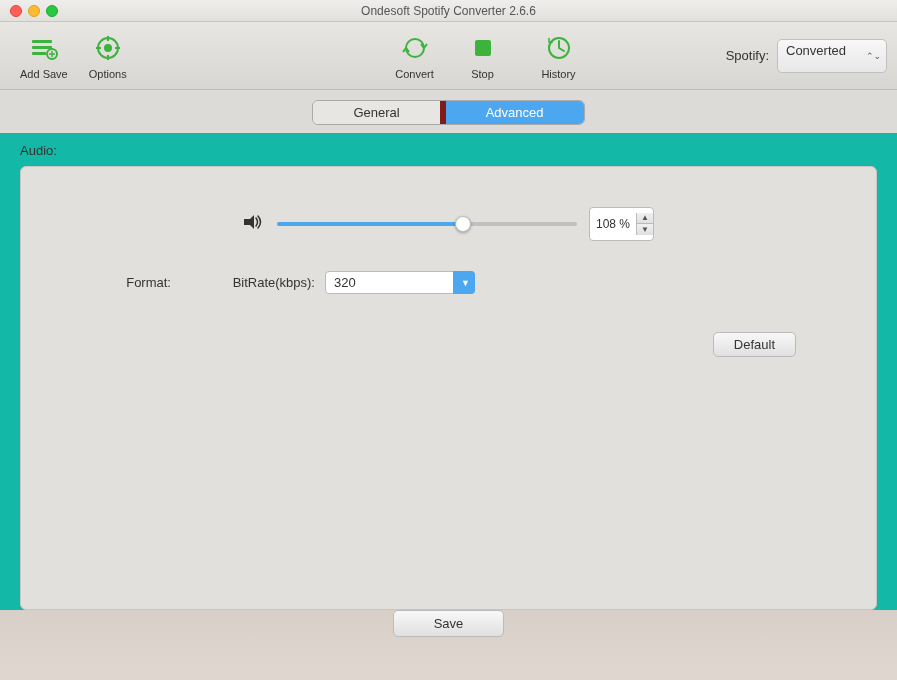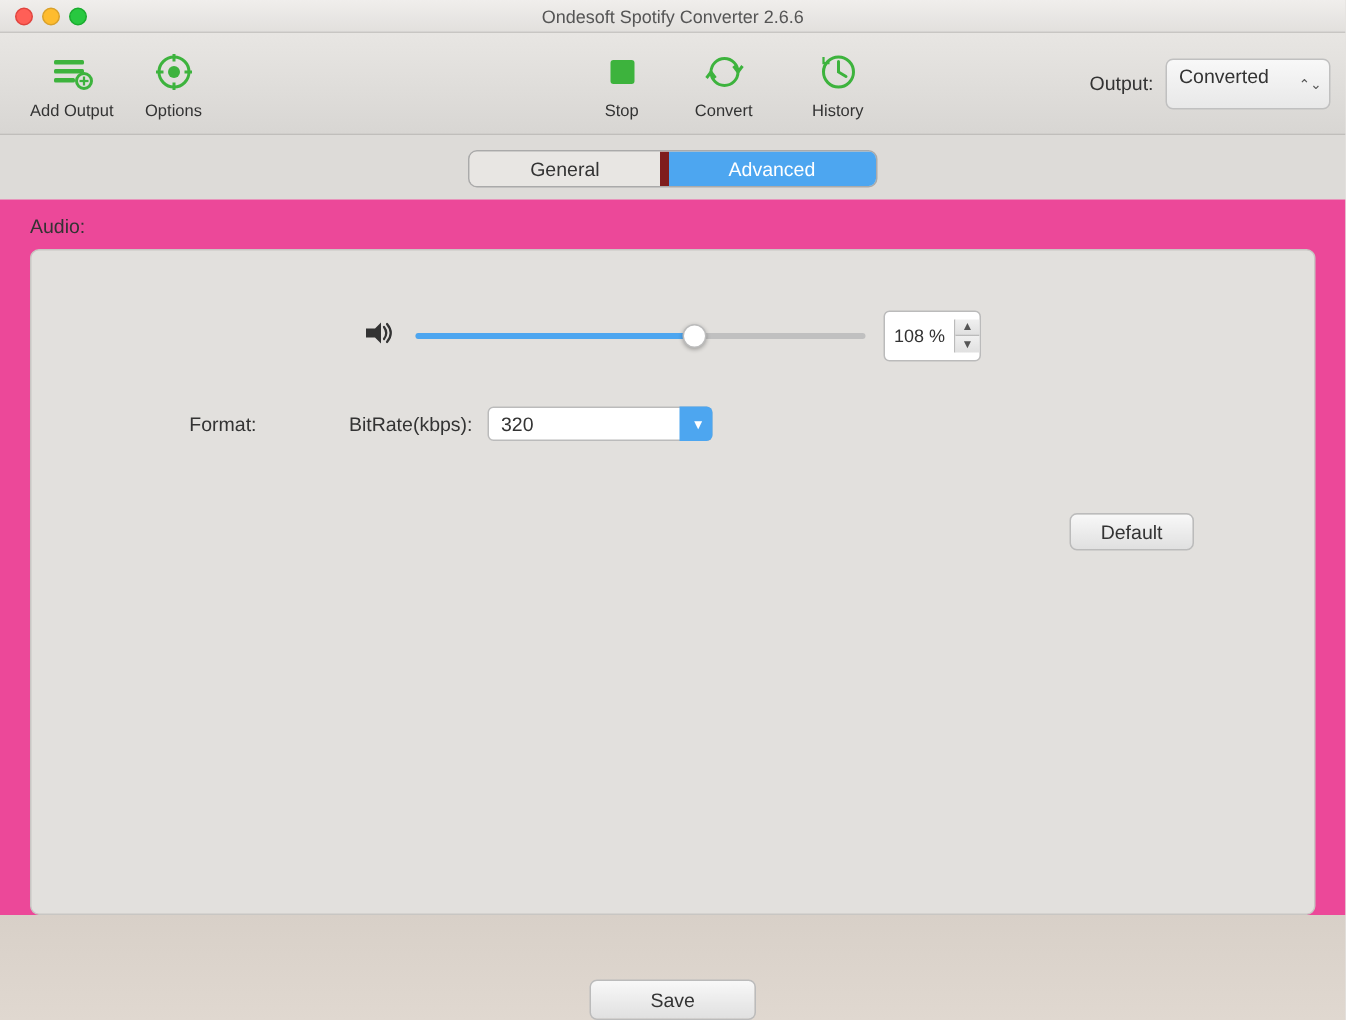--- a/index.html
+++ b/index.html
@@ -155,21 +155,21 @@
       background: #4da6f0;
       color: white;
     }
     .tab-btn:first-child {
       border-right: 6px solid #7f1d1d;
     }
 
     
     .main-content {
       flex: 1;
-      background: #ec4899;
+      background: #14b8a6;
       padding: 10px 20px 0 20px;
       display: flex;
       flex-direction: column;
     }
     .audio-label {
       font-size: 13px;
       color: #333;
       margin-bottom: 8px;
     }
     .audio-panel {
@@ -327,39 +327,39 @@
       z-index: 1;
       pointer-events: none;
     }
 
     
     .default-btn-row {
       width: 100%;
       display: flex;
       justify-content: flex-end;
       padding-right: 60px;
-      margin-top: 18px;
+      margin-top: 8px;
       align-items: center;
     }
     .default-btn {
       background: linear-gradient(to bottom, #f8f8f8, #e0e0e0);
       border: 1px solid #bbb;
       border-radius: 5px;
       padding: 4px 20px;
       font-size: 13px;
       color: #333;
       cursor: pointer;
     }
 
     
     .bottom-bar {
       height: 70px;
       background: linear-gradient(to bottom, #d8d0c8, #e0d8d0);
       display: flex;
-      align-items: flex-end;
+      align-items: flex-start;
       justify-content: center;
       flex-shrink: 0;
     }
     .save-btn {
       background: linear-gradient(to bottom, #f8f8f8, #e0e0e0);
       border: 1px solid #bbb;
       border-radius: 5px;
       padding: 5px 40px;
       font-size: 13px;
       color: #333;
@@ -384,21 +384,21 @@
     <div class="toolbar-icon">
       <svg width="28" height="28" viewBox="0 0 28 28" fill="none">
         <rect x="2" y="6" width="20" height="3" rx="1" fill="#3db33d"></rect>
         <rect x="2" y="12" width="20" height="3" rx="1" fill="#3db33d"></rect>
         <rect x="2" y="18" width="14" height="3" rx="1" fill="#3db33d"></rect>
         <circle cx="22" cy="20" r="5" fill="none" stroke="#3db33d" stroke-width="2"></circle>
         <line x1="22" y1="17" x2="22" y2="23" stroke="#3db33d" stroke-width="1.5"></line>
         <line x1="19" y1="20" x2="25" y2="20" stroke="#3db33d" stroke-width="1.5"></line>
       </svg>
     </div>
-    <span class="toolbar-label">Add Output</span>
+    <span class="toolbar-label">Add Save</span>
   </div>
 
   <div class="toolbar-item">
     <div class="toolbar-icon">
       <svg width="28" height="28" viewBox="0 0 28 28" fill="none">
         <circle cx="14" cy="14" r="10" stroke="#3db33d" stroke-width="2" fill="none"></circle>
         <circle cx="14" cy="14" r="4" fill="#3db33d"></circle>
         <line x1="14" y1="2" x2="14" y2="7" stroke="#3db33d" stroke-width="2"></line>
         <line x1="14" y1="21" x2="14" y2="26" stroke="#3db33d" stroke-width="2"></line>
         <line x1="2" y1="14" x2="7" y2="14" stroke="#3db33d" stroke-width="2"></line>
@@ -406,53 +406,53 @@
       </svg>
     </div>
     <span class="toolbar-label">Options</span>
   </div>
 
   <div class="toolbar-center">
     <div style="display:flex; gap:8px; align-items:flex-end;">
       <div class="toolbar-item">
         <div class="toolbar-icon">
           <svg width="28" height="28" viewBox="0 0 28 28" fill="none">
-            <rect x="6" y="6" width="16" height="16" rx="2" fill="#3db33d"></rect>
-          </svg>
-        </div>
-        <span class="toolbar-label">Stop</span>
-      </div>
-      <div class="toolbar-item">
-        <div class="toolbar-icon">
-          <svg width="28" height="28" viewBox="0 0 28 28" fill="none">
             <path d="M5 14 A9 9 0 0 1 23 14" stroke="#3db33d" stroke-width="2" fill="none"></path>
             <polyline points="20,10 23,14 26,10" fill="none" stroke="#3db33d" stroke-width="2"></polyline>
             <path d="M23 14 A9 9 0 0 1 5 14" stroke="#3db33d" stroke-width="2" fill="none"></path>
             <polyline points="8,18 5,14 2,18" fill="none" stroke="#3db33d" stroke-width="2"></polyline>
           </svg>
         </div>
         <span class="toolbar-label">Convert</span>
+      </div>
+      <div class="toolbar-item">
+        <div class="toolbar-icon">
+          <svg width="28" height="28" viewBox="0 0 28 28" fill="none">
+            <rect x="6" y="6" width="16" height="16" rx="2" fill="#3db33d"></rect>
+          </svg>
+        </div>
+        <span class="toolbar-label">Stop</span>
       </div>
     </div>
   </div>
 
   <div class="toolbar-item" style="position:absolute; left:50%; margin-left:80px;">
     <div class="toolbar-icon">
       <svg width="28" height="28" viewBox="0 0 28 28" fill="none">
         <circle cx="14" cy="14" r="10" stroke="#3db33d" stroke-width="2" fill="none"></circle>
         <polyline points="14,7 14,14 19,17" stroke="#3db33d" stroke-width="2" fill="none" stroke-linecap="round"></polyline>
         <path d="M4 14 A10 10 0 0 1 7 7" stroke="#3db33d" stroke-width="1.5" fill="none"></path>
         <polyline points="4,4 4,8 8,8" fill="none" stroke="#3db33d" stroke-width="1.5"></polyline>
       </svg>
     </div>
     <span class="toolbar-label">History</span>
   </div>
 
   <div class="toolbar-right">
-    <span class="output-label">Output:</span>
+    <span class="output-label">Spotify:</span>
     <div class="dropdown-wrapper">
       <select class="output-dropdown">
         <option>Converted</option>
         <option>Desktop</option>
         <option>Documents</option>
       </select>
     </div>
   </div>
 </div>
 

